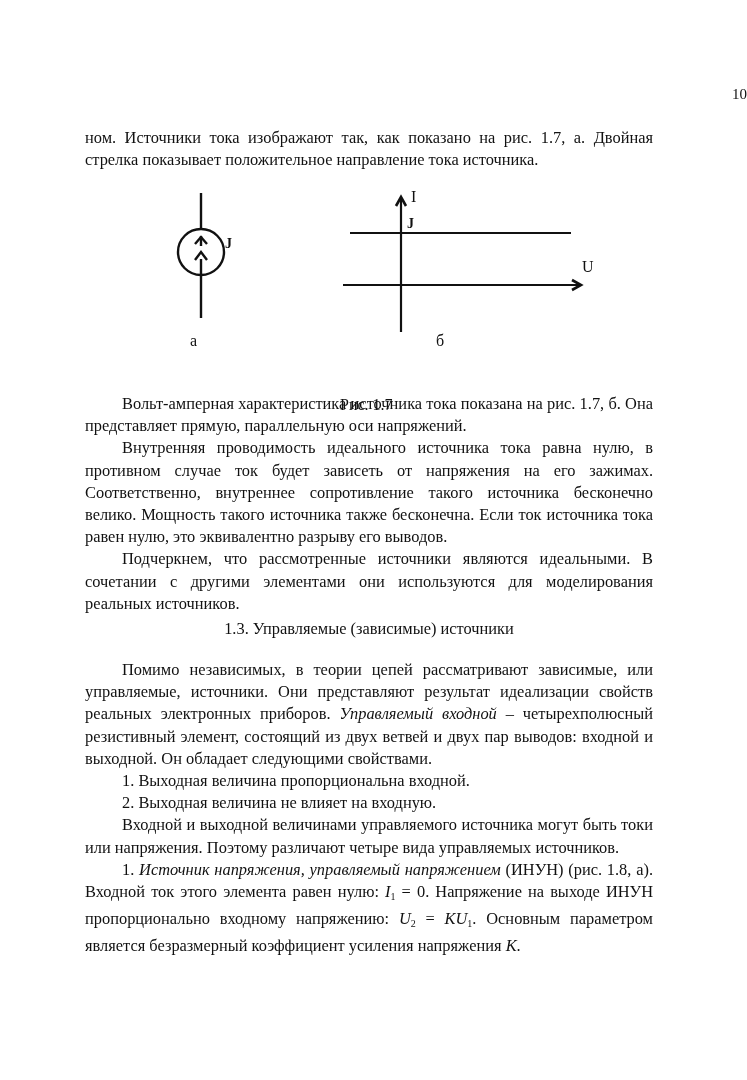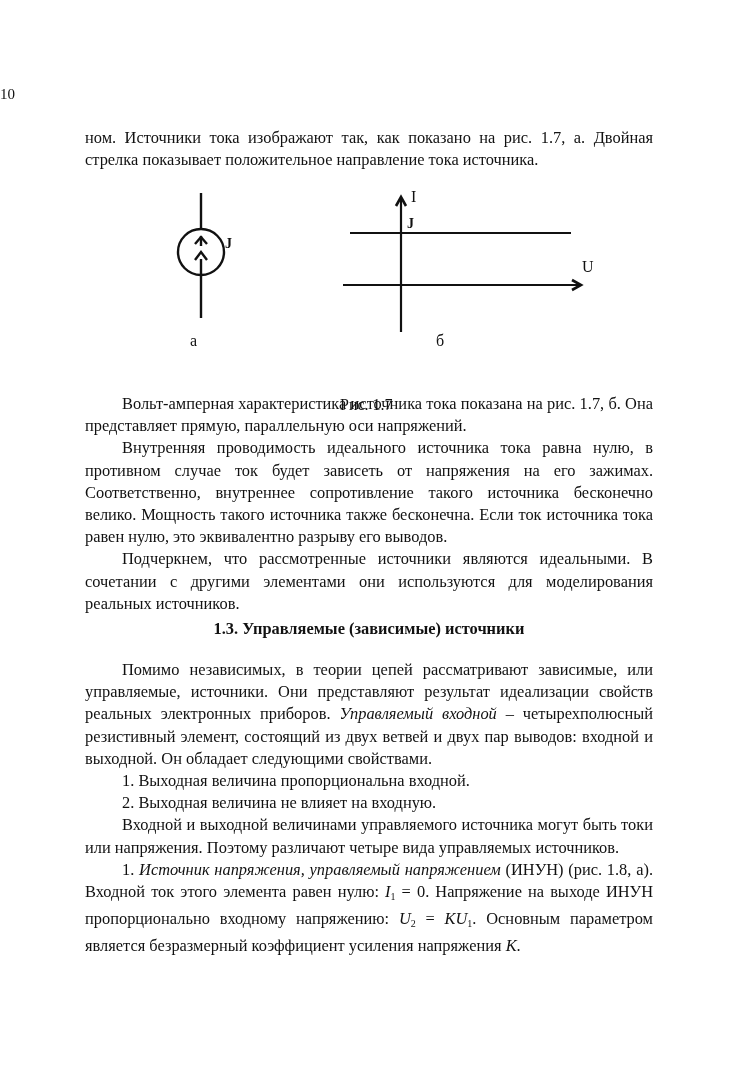--- a/index.html
+++ b/index.html
@@ -3,33 +3,33 @@
 <meta charset="utf-8">
 <style>
   html, body { margin: 0; padding: 0; background: #ffffff; }
   body {
     width: 747px; height: 1080px; position: relative; overflow: hidden;
     font-family: "Liberation Serif", "DejaVu Serif", serif;
     color: #111111;
   }
   .page-number {
     position: absolute; left: 0; width: 747px; top: 86px;
-    text-align: left; font-size: 15px;
+    text-align: right; font-size: 15px;
   }
   .block {
     position: absolute; left: 85px; width: 568px;
     font-size: 16.4px; line-height: 22.2px;
     text-align: justify;
   }
   .block p { margin: 0; }
   .indent { text-indent: 37px; }
   .noindent { text-indent: 0; }
   .heading {
     position: absolute; left: 85px; width: 568px; top: 619px;
-    text-align: center; font-weight: bold; font-size: 16.4px;
+    text-align: center; font-weight: normal; font-size: 16.4px;
   }
   .figure { position: absolute; left: 0; top: 0; width: 747px; height: 400px; pointer-events: none; }
   .fig-label { position: absolute; font-size: 16px; }
   .caption { position: absolute; font-size: 16px; margin-top: 42px; }
   i { font-style: italic; }
   sub { font-size: 10px; vertical-align: -3px; }
 </style>
 </head>
 <body>
 

